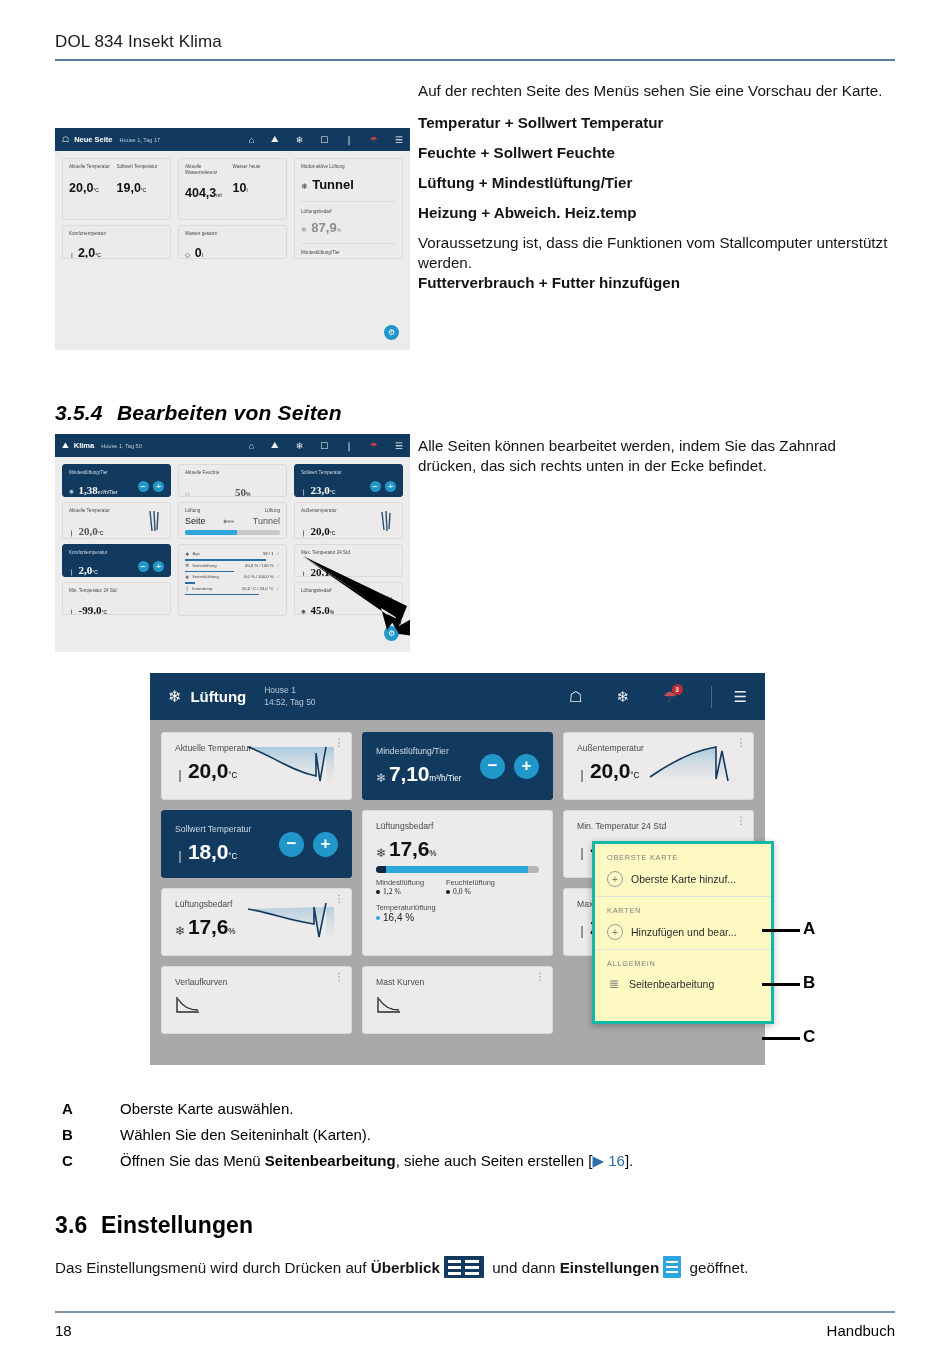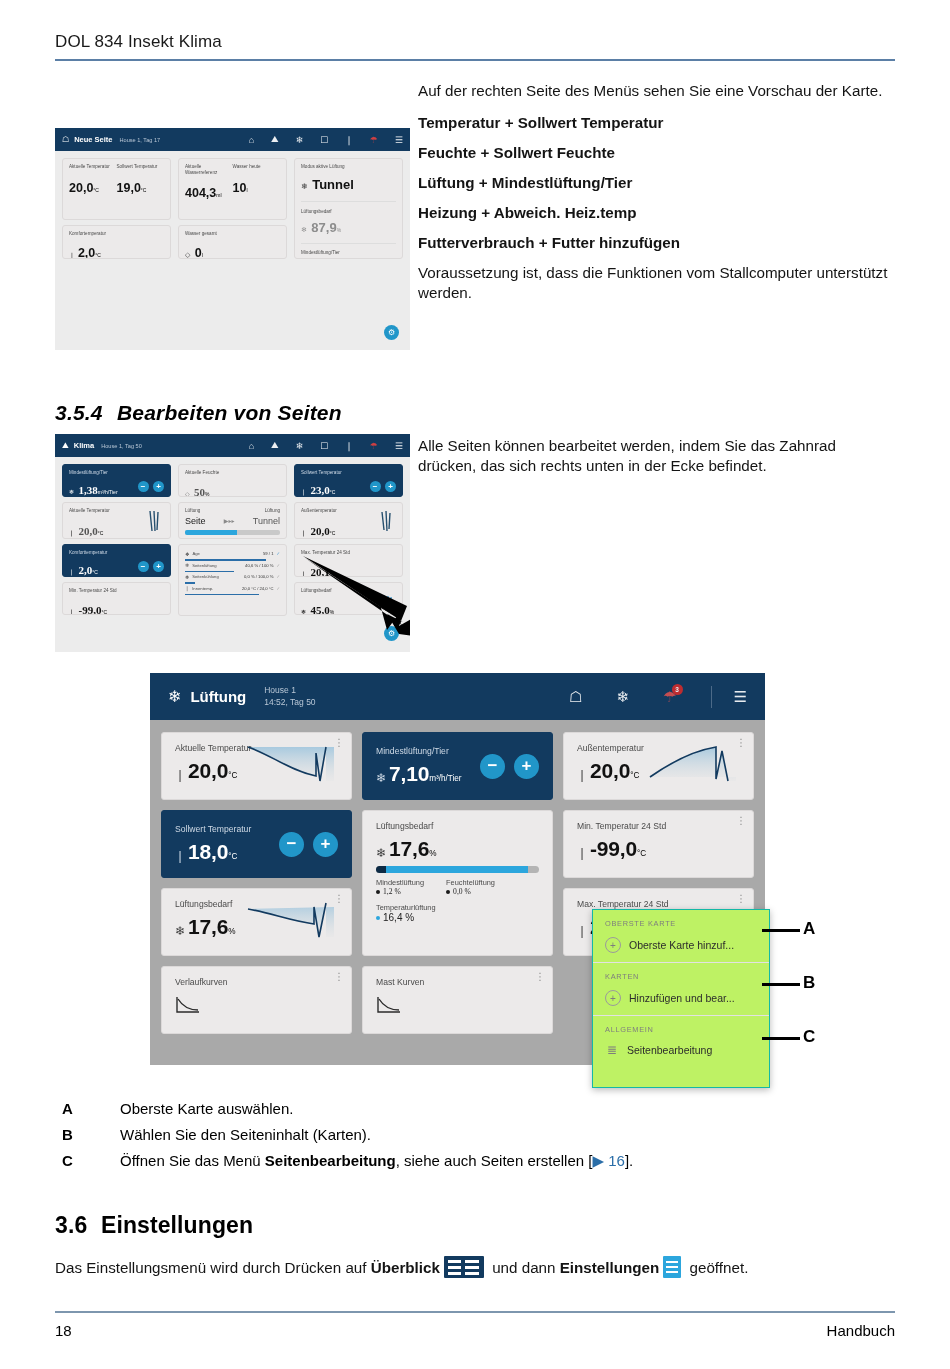--- a/index.html
+++ b/index.html
@@ -144,22 +144,22 @@
   #shot3 .sub2 .k { font-size:7.4px; color:#4a4a4a; }
   #shot3 .sub2 .v { font-size:7.6px; color:#222;font-family:Liberation Serif, serif; }
   #shot3 .dot { display:inline-block; width:4px; height:4px; border-radius:50%;
      margin-right:3px; vertical-align:middle; }
 
   .sparkwrap { position:absolute; right:10px; top:8px; width:95px; height:48px; }
   .thermo { font-size:12px; color:#3b3b3b; vertical-align:-1px; margin-right:3px; }
 
   
   #popup {
-    position:absolute; left:592px; top:909px; width:176px; height:177px;
-    background:#bef264; border:1px solid #14b8a6; box-shadow:0 2px 7px rgba(0,0,0,.28);
+    position:absolute; left:592px; top:841px; width:176px; height:177px;
+    background:#fef9c3; border:3px solid #14b8a6; box-shadow:0 2px 7px rgba(0,0,0,.28);
     z-index:40;
   }
   #popup .sechead { font-size:7.4px; color:#7e7e7e; letter-spacing:.7px;
      padding:9px 12px 4px; }
   #popup .item { display:flex; align-items:center; gap:8px;
      padding:5px 12px 9px; font-size:10.5px; color:#2c2c2c; }
   #popup .sep { height:1px; background:#e2e2e2; margin:0 0; }
   #popup .ico { width:14px; height:14px; border-radius:50%;
      border:1px solid #9b9b9b; color:#7d7d7d; font-size:10px;
      display:flex; align-items:center; justify-content:center; flex:0 0 auto; }
@@ -220,22 +220,22 @@
 
   <div class="runhead">DOL 834 Insekt Klima</div>
   <div class="runhead-rule"></div>
 
   <div class="rightcol" style="top:81px;">
     <p class="bodytext" style="margin:0 0 12px 0;">Auf der rechten Seite des Menüs sehen Sie eine Vorschau der Karte.</p>
     <p class="bodytext bold" style="margin:0 0 10px 0;">Temperatur + Sollwert Temperatur</p>
     <p class="bodytext bold" style="margin:0 0 10px 0;">Feuchte + Sollwert Feuchte</p>
     <p class="bodytext bold" style="margin:0 0 10px 0;">Lüftung + Mindestlüftung/Tier</p>
     <p class="bodytext bold" style="margin:0 0 10px 0;">Heizung + Abweich. Heiz.temp</p>
+    <p class="bodytext" style="margin:0;">Voraussetzung ist, dass die Funktionen vom Stallcomputer unterstützt werden.</p>
     <p class="bodytext bold" style="margin:0 0 10px 0;">Futterverbrauch + Futter hinzufügen</p>
-    <p class="bodytext" style="margin:0;">Voraussetzung ist, dass die Funktionen vom Stallcomputer unterstützt werden.</p>
   </div>
 
   <div class="shot" id="shot1">
     <div class="topbar">
       <span style="font-size:8px;margin-right:5px;">☖</span>
       <span class="tb-title">Neue Seite</span>
       <span class="tb-sub">House 1, Tag 17</span>
       <span class="tb-icons">
         <span>⌂</span>
         <span>⛰</span>
@@ -358,21 +358,21 @@
         </div>
         <div class="card" style="height:33px;">
           <div class="lab">Min. Temperatur 24 Std</div>
           <div style="margin-top:6px;"><span style="font-size:6px;">❘</span> <span class="val">-99,0</span><span class="unit">°C</span></div>
         </div>
       </div>
 
       <div class="col">
         <div class="card" style="height:33px;">
           <div class="lab">Aktuelle Feuchte</div>
-          <div style="margin-top:6px;"><span style="font-size:6px;color:#6a6a6a;">◇</span> <span class="val" style="color:#555;">50</span><span class="unit">%</span></div>
+          <div style="margin-top:6px;"><span style="font-size:6px;color:#6a6a6a;">◇</span> <span class="val" style="color:#555;margin-left:41px;">50</span><span class="unit">%</span></div>
         </div>
         <div class="card" style="height:37px;">
           <div style="display:flex;justify-content:space-between;">
             <span class="lab">Lüftung</span>
             <span class="lab">Lüftung</span>
           </div>
           <div style="display:flex;justify-content:space-between;align-items:center;margin-top:2px;">
             <span style="font-size:9px;color:#222;">Seite</span>
             <span style="font-size:6px;color:#8a8a8a;">▶▸▸</span>
             <span style="font-size:9px;color:#555;">Tunnel</span>

